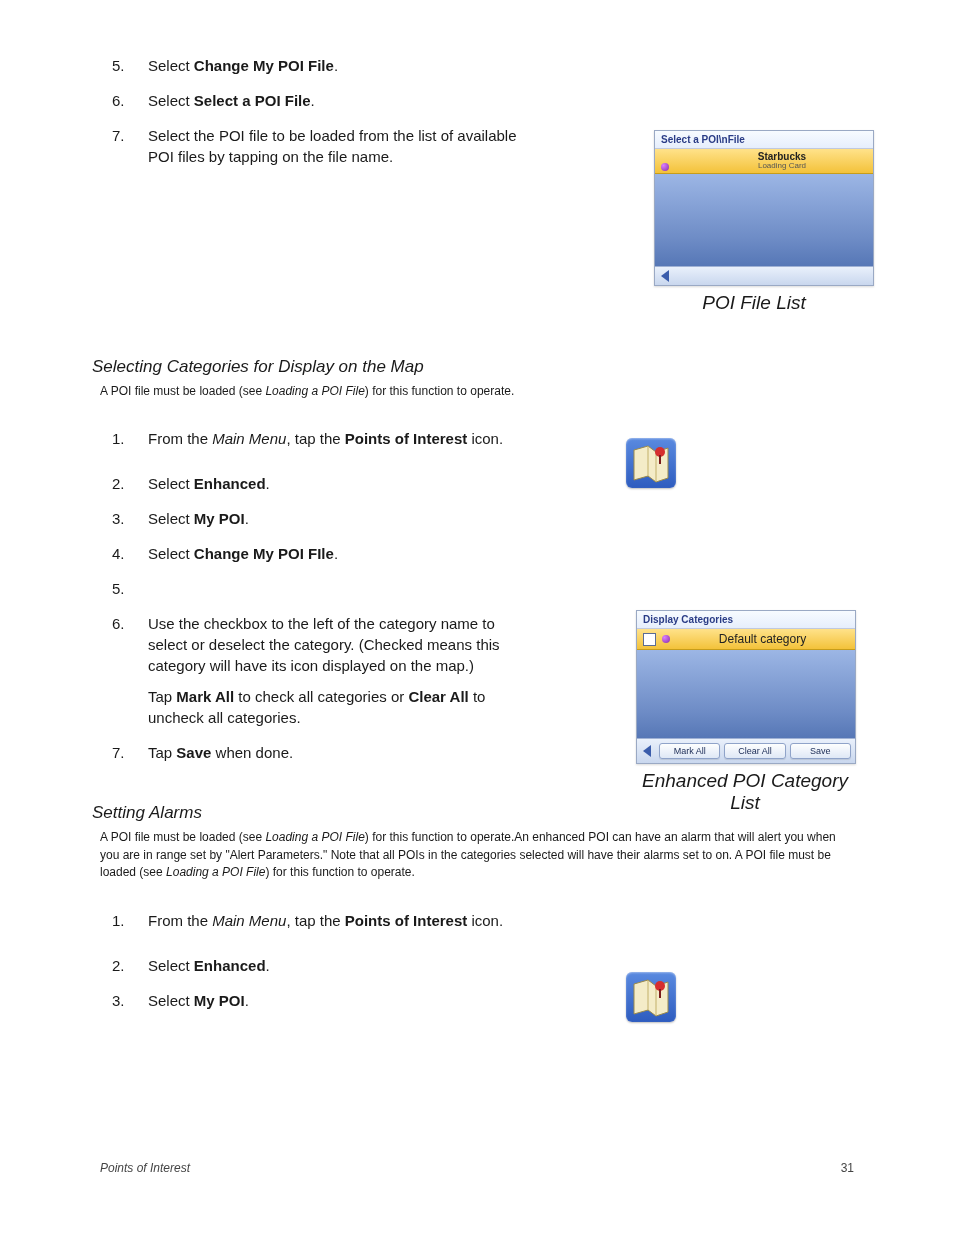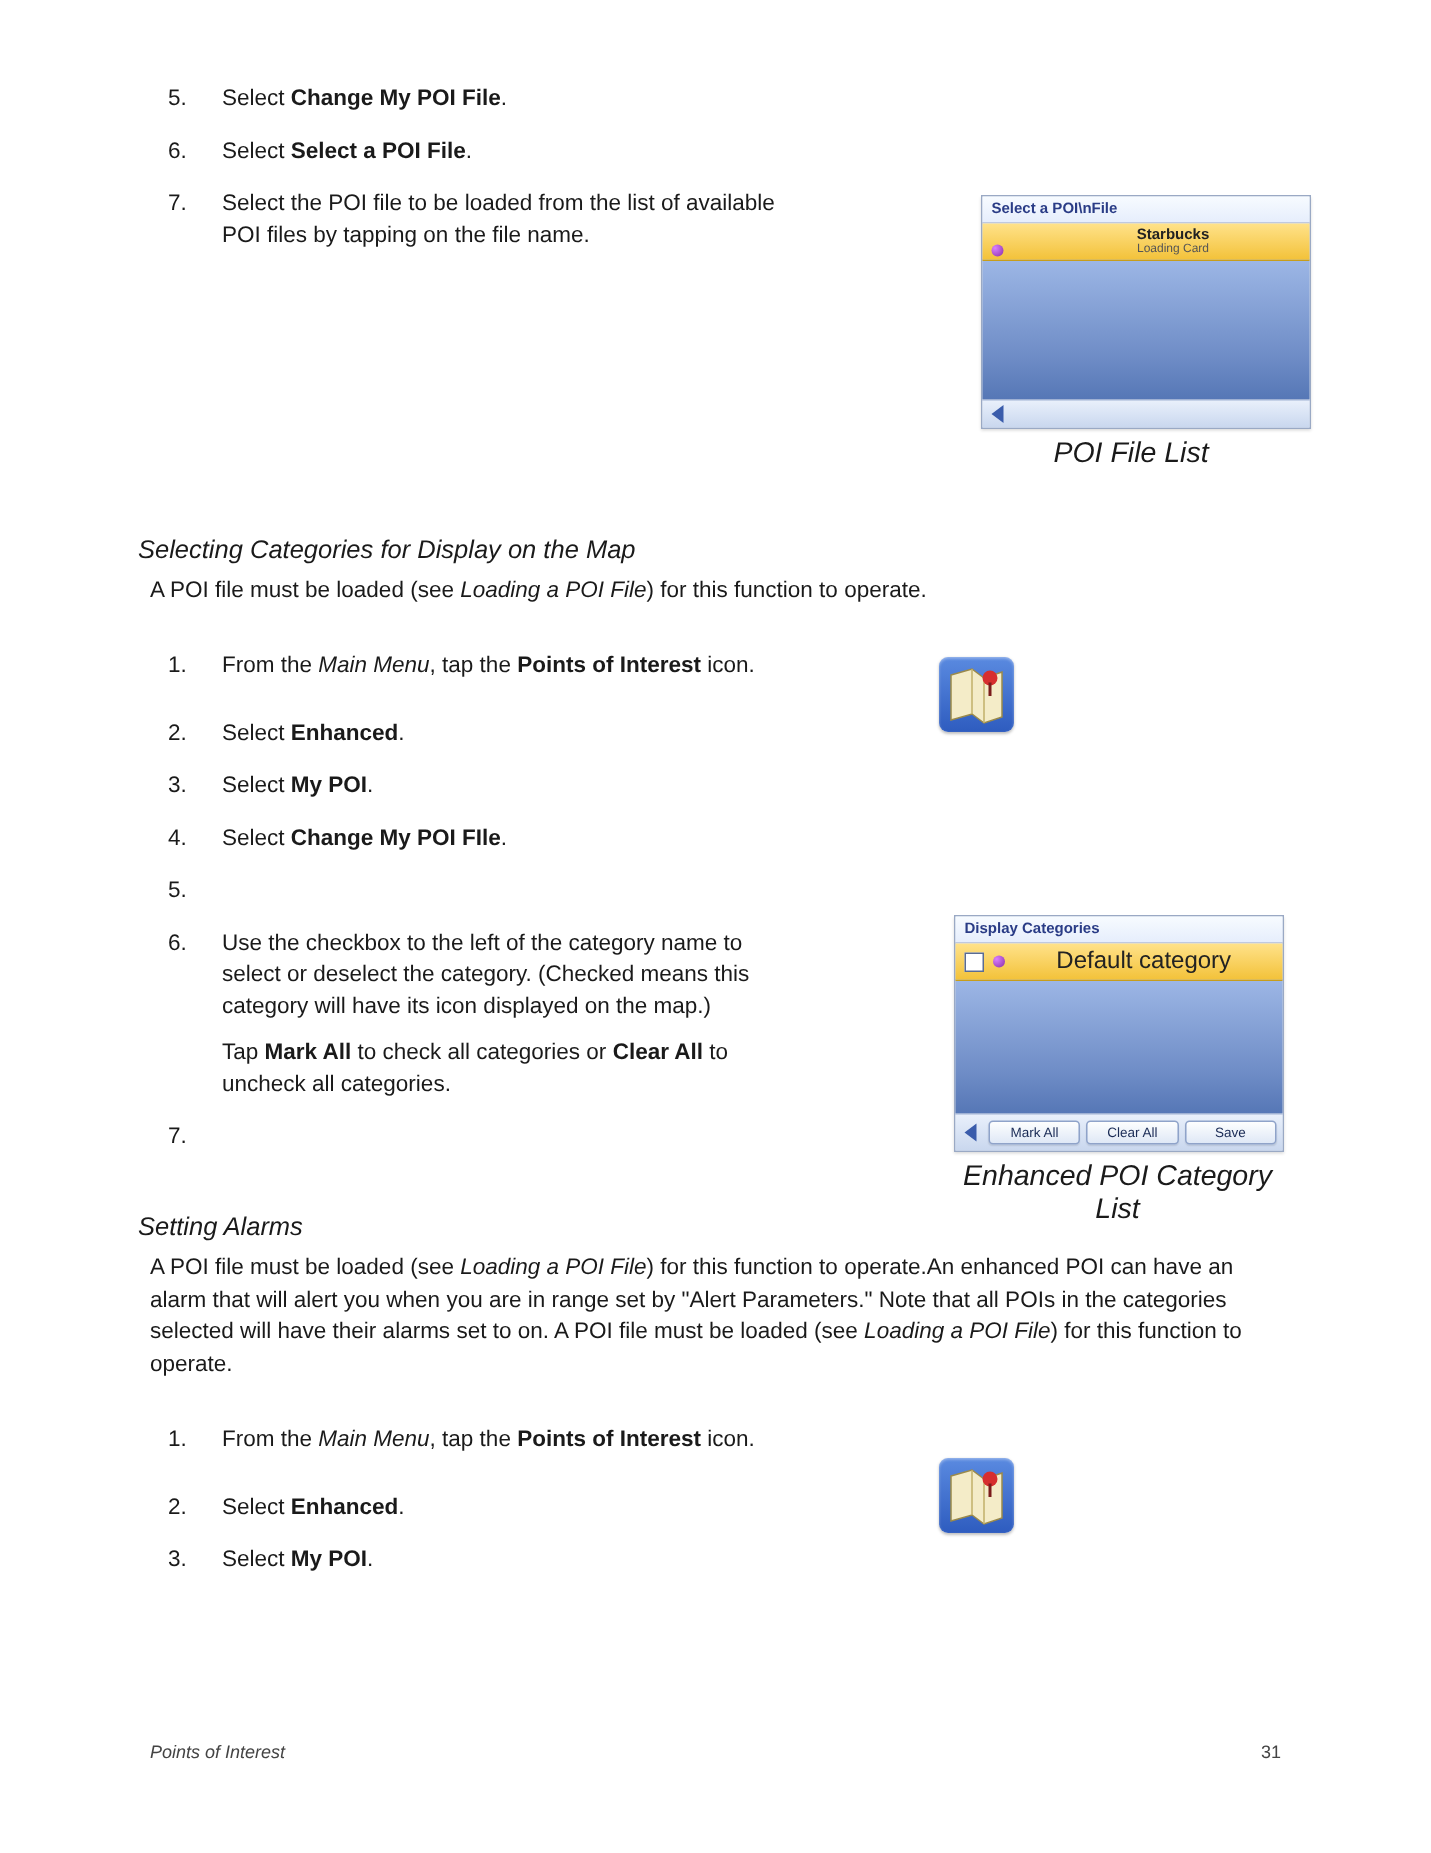--- a/index.html
+++ b/index.html
@@ -45,21 +45,21 @@
   .bold { font-weight: 700; }
   .ital { font-style: italic; }
 
   h3.section {
     font-style: italic;
     font-weight: 400;
     font-size: 17px;
     margin: 30px 0 6px -8px;
   }
   p.intro {
-    font-size: 15px;
+    font-size: 12px;
     line-height: 1.45;
     margin: 0 0 24px 0;
   }
 
   
   .fig1 {
     position: absolute;
     top: 130px;
     right: 100px;
     width: 200px;
@@ -151,21 +151,21 @@
   .miniwin2-body {
     height: 88px;
     background: linear-gradient(#9cb6e5,#6e8cc6 70%, #5677b6);
   }
   .miniwin2-catrow {
     background: linear-gradient(#ffe28a,#f3c23a);
     border-bottom: 1px solid #c79d1a;
     display: flex;
     align-items: center;
     padding: 3px 6px;
-    font-size: 16px;
+    font-size: 12px;
     gap:6px;
   }
   .miniwin2-catrow .chk {
     width:11px; height:11px; border:1px solid #5a6c94; background:#fff;
   }
   .miniwin2-catrow .dot2 {
     width: 8px; height: 8px; border-radius: 50%;
     background: radial-gradient(circle at 30% 30%, #d980ff, #8a2da6);
   }
   .miniwin2-catrow .lbl {
@@ -289,20 +289,21 @@
       <span class="num">6.</span>
       <span class="txt">
         <span>Use the checkbox to the left of the category name to select or deselect the category. (Checked means this category will have its icon displayed on the map.)</span>
         <div class="sub-step">
           <span>Tap </span><span class="bold">Mark All</span><span> to check all categories or </span><span class="bold">Clear All</span><span> to uncheck all categories.</span>
         </div>
       </span>
     </li>
     <li>
       <span class="num">7.</span>
+      <span class="txt"><span>Tap </span><span class="bold">Save</span><span> when done.</span></span>
     </li>
   </ol>
 
   <div class="poi-tile tile1">
     <svg viewBox="0 0 50 50">
       <polygon points="8,12 22,8 30,14 42,10 42,40 30,44 22,38 8,42" fill="#f4ecc8" stroke="#9b8a4a" stroke-width="1"></polygon>
       <line x1="22" y1="8" x2="22" y2="38" stroke="#c2b06a" stroke-width="1"></line>
       <line x1="30" y1="14" x2="30" y2="44" stroke="#c2b06a" stroke-width="1"></line>
       <circle cx="34" cy="14" r="5" fill="#d62e2e"></circle>
       <rect x="33" y="17" width="2" height="9" fill="#7a1b1b"></rect>

